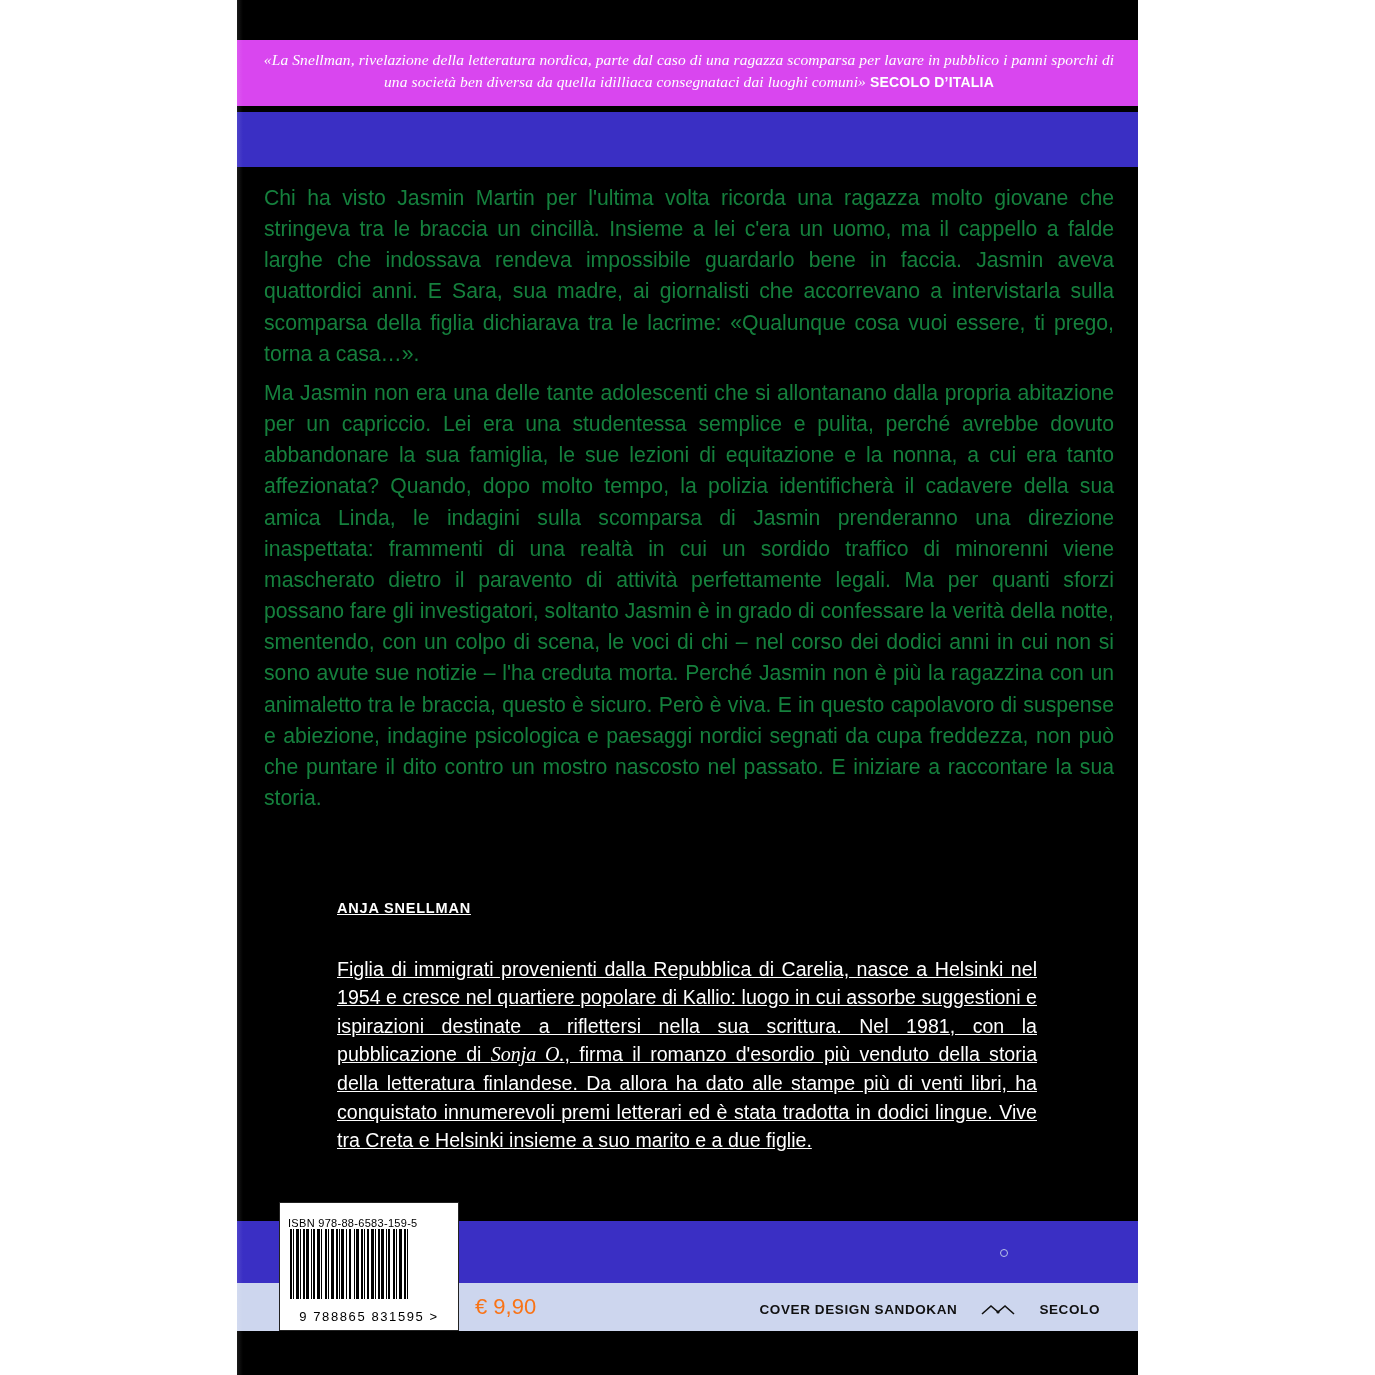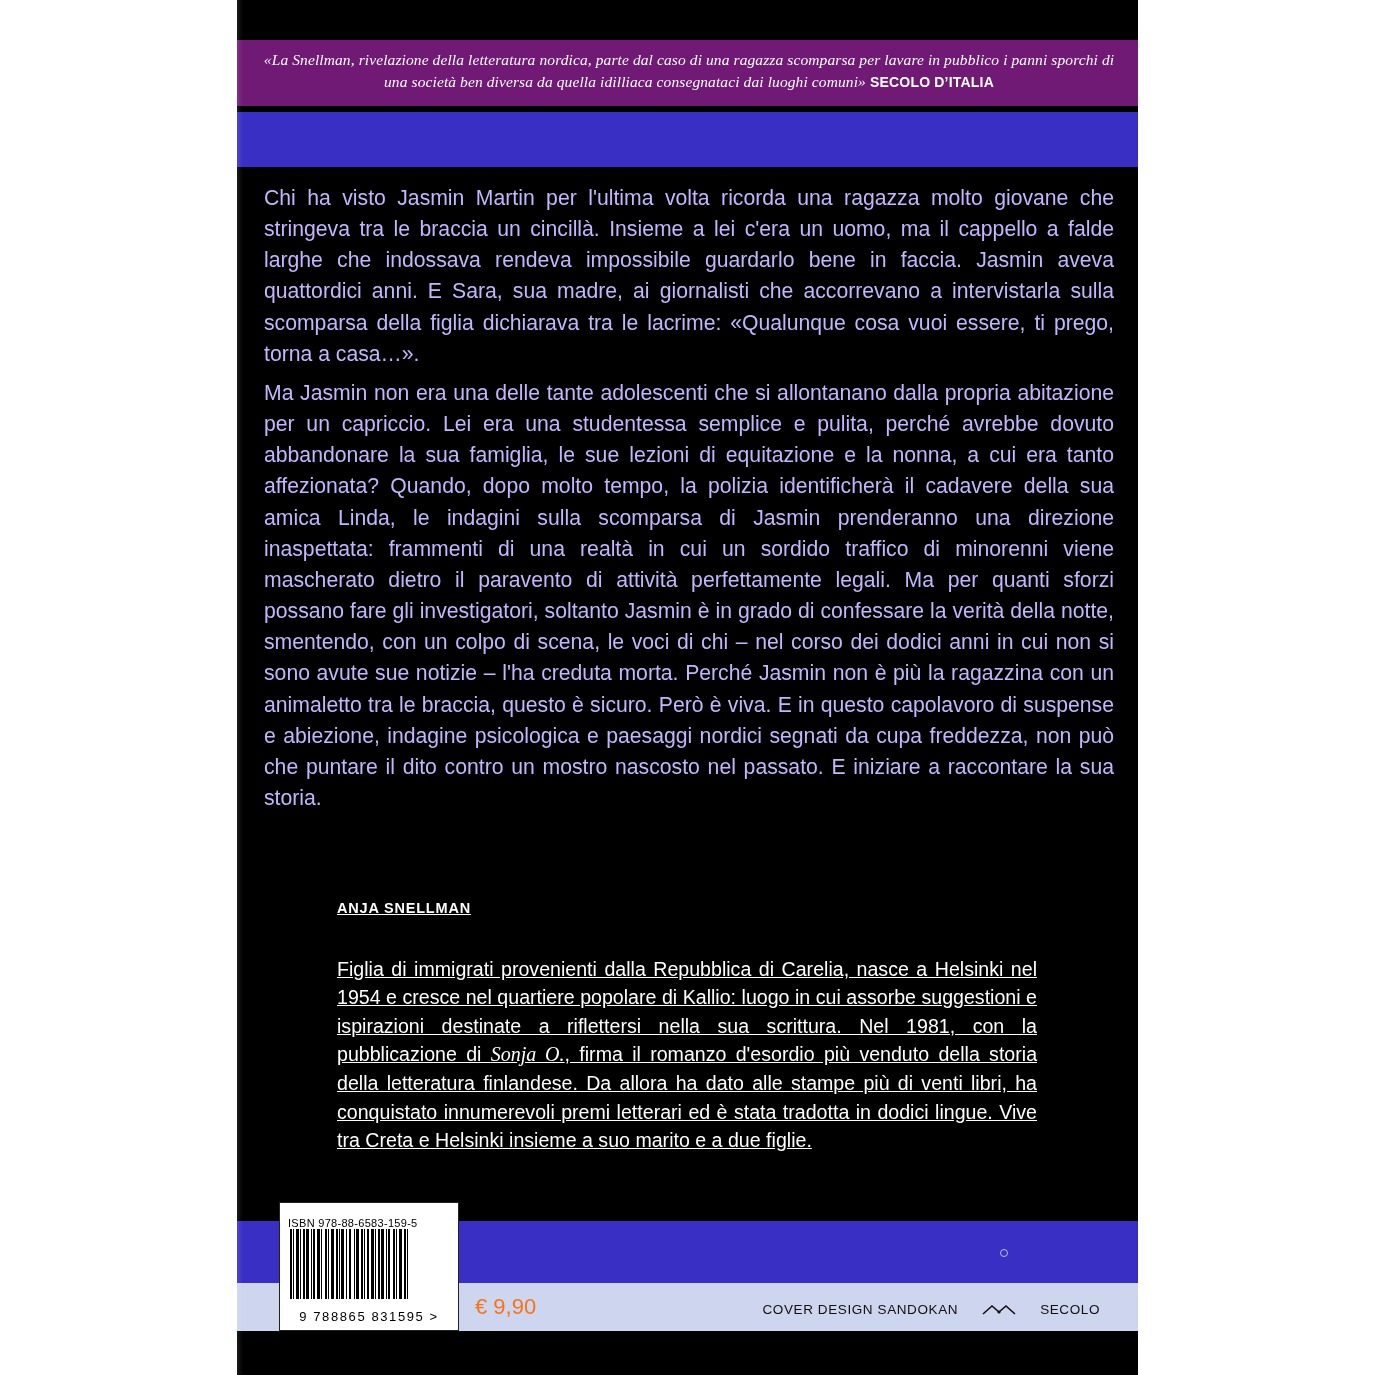--- a/index.html
+++ b/index.html
@@ -28,21 +28,21 @@
     background: #000000;
     overflow: hidden;
   }
   
   .blurb-band {
     position: absolute;
     left: 0;
     top: 40px;
     width: 901px;
     height: 66px;
-    background: #701a75;
+    background: #d946ef;
   }
   .blurb-text {
     position: absolute;
     left: 26px;
     top: 9px;
     width: 852px;
     color: #ffffff;
     font-family: "Liberation Serif", serif;
     font-style: italic;
     font-size: 15.5px;
@@ -64,21 +64,21 @@
     width: 901px;
     height: 55px;
     background: #3a2fc4;
   }
   
   .synopsis {
     position: absolute;
     left: 27px;
     top: 182px;
     width: 850px;
-    color: #c4b5fd;
+    color: #15803d;
     font-family: "Liberation Sans", sans-serif;
     font-size: 21.2px;
     line-height: 1.47;
     text-align: justify;
     text-justify: inter-word;
   }
   .synopsis p {
     margin: 0;
   }
   .synopsis p + p {
@@ -146,21 +146,21 @@
     font-family: "Liberation Sans", sans-serif;
     font-size: 22px;
     color: #f97316;
   }
   .coverdesign {
     position: absolute;
     right: 38px;
     bottom: 58px;
     font-family: "Liberation Sans", sans-serif;
     font-size: 13.5px;
-    font-weight: normal;
+    font-weight: bold;
     letter-spacing: 0.6px;
     color: #111111;
     display: flex;
     align-items: center;
     gap: 24px;
   }
   .sandokan-mark {
     display: inline-block;
     width: 34px;
     height: 14px;

